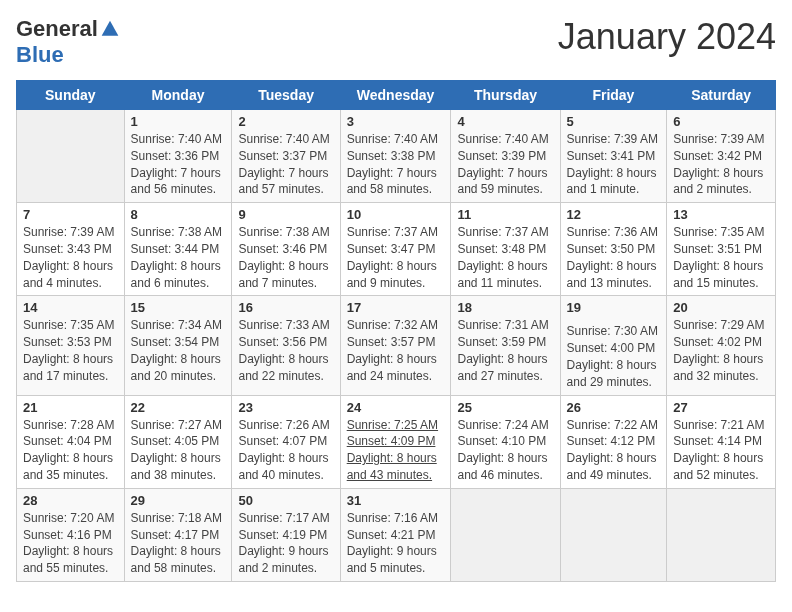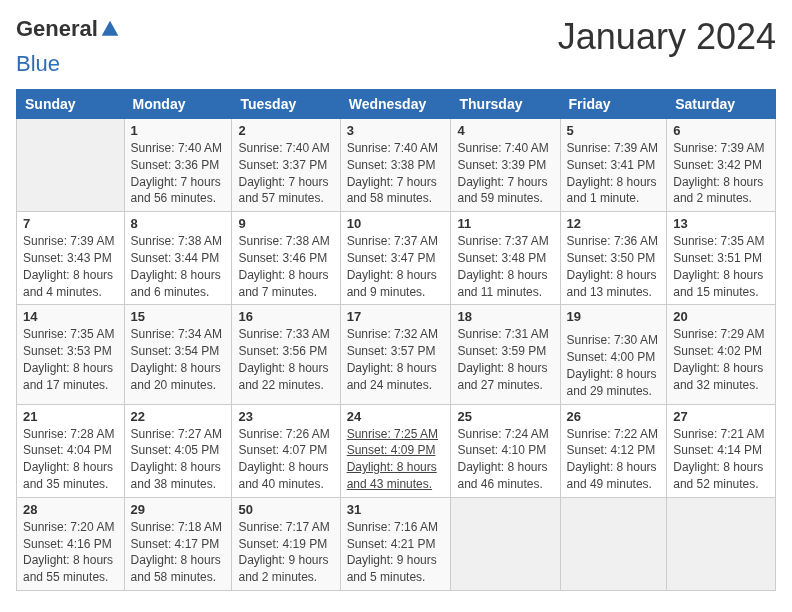--- a/index.html
+++ b/index.html
@@ -13,34 +13,33 @@
     .header {
       display: flex;
       justify-content: space-between;
       align-items: flex-start;
       margin-bottom: 12px;
     }
     .logo {
       display: flex;
       flex-direction: column;
       align-items: flex-start;
-      gap: 9px;
     }
     .logo-text {
       display: flex;
       align-items: center;
     }
     .logo-general {
       font-size: 22px;
       font-weight: bold;
       color: #333;
     }
     .logo-blue {
       font-size: 22px;
-      font-weight: normal;
+      font-weight: bold;
       color: #2e6db4;
     }
     .logo-icon {
       width: 20px;
       height: 20px;
       margin-left: 2px;
     }
     .title-section {
       text-align: right;
     }
@@ -56,21 +55,21 @@
     table {
       width: 100%;
       border-collapse: collapse;
     }
     thead tr th {
       background: #2e6db4;
       color: #fff;
       padding: 6px 8px;
       font-size: 14px;
       font-weight: bold;
-      text-align: left;
+      text-align: center;
       border: 1px solid #2e6db4;
     }
     tbody tr td {
       border: 1px solid #ccc;
       vertical-align: top;
       padding: 4px 6px;
       font-size: 11px;
       color: #333;
       width: 113px;
       min-height: 80px;

